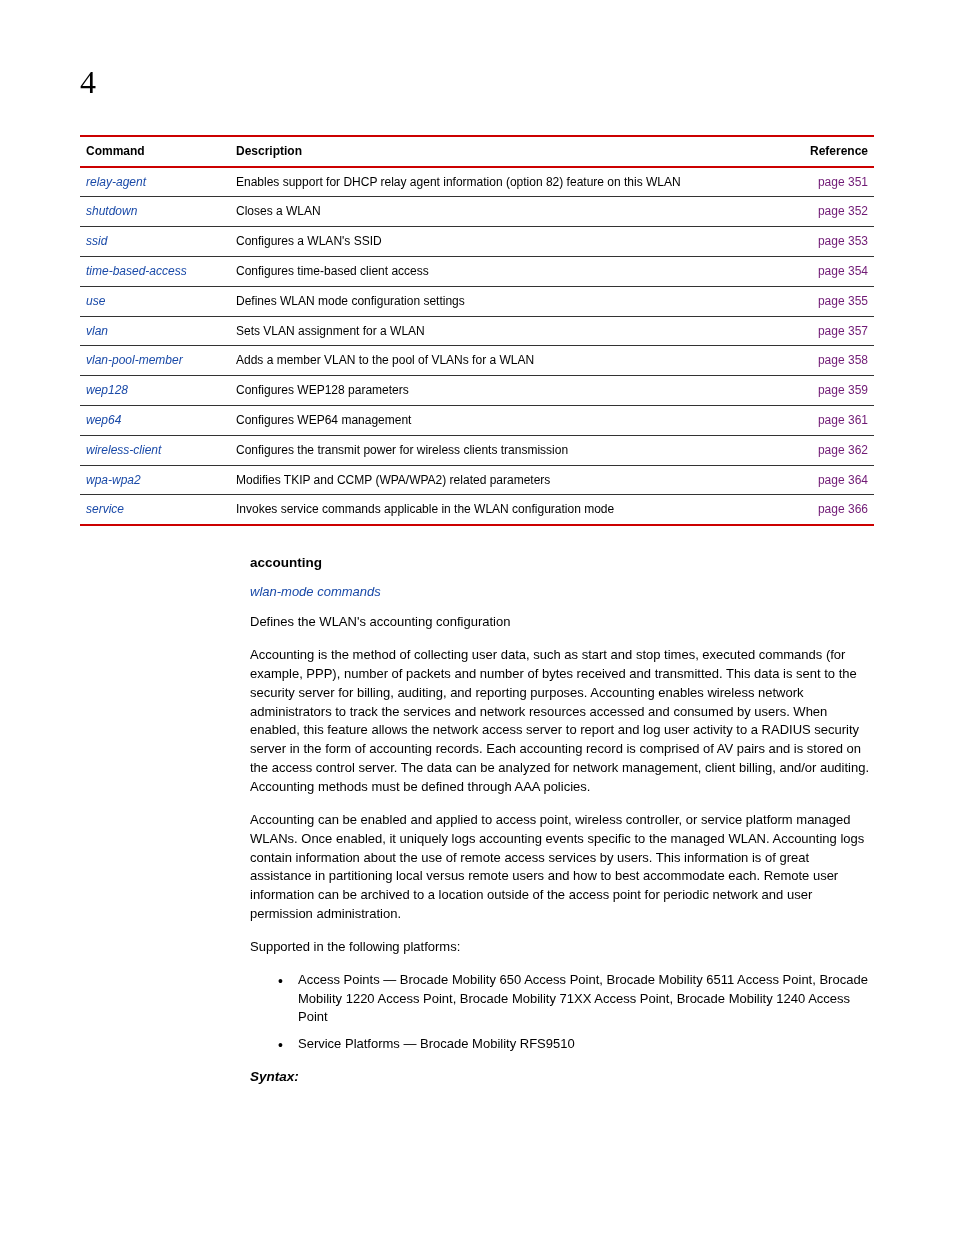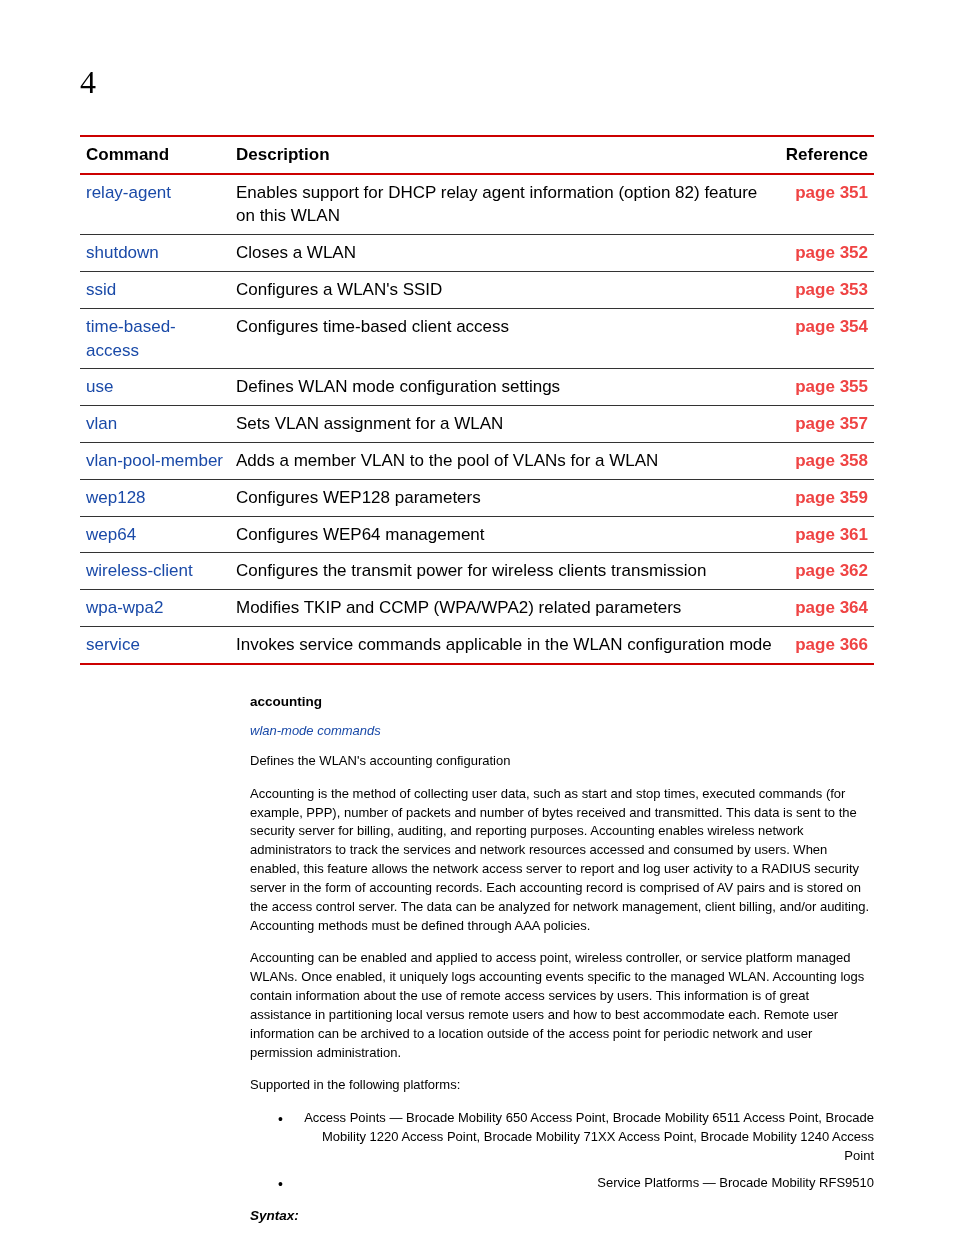--- a/index.html
+++ b/index.html
@@ -15,21 +15,21 @@
   .chapter-num {
     font-size: 32px;
     font-weight: normal;
     font-family: Georgia, 'Times New Roman', serif;
     margin-bottom: 30px;
   }
   table {
     width: 100%;
     border-collapse: collapse;
     margin-bottom: 28px;
-    font-size: 17px;
+    font-size: 12px;
   }
   thead tr {
     border-top: 2px solid #c00;
     border-bottom: 2px solid #c00;
   }
   th {
     text-align: left;
     font-weight: bold;
     padding: 6px 6px;
     vertical-align: top;
@@ -37,26 +37,26 @@
     font-stretch: condensed;
   }
   tbody tr { border-bottom: 1px solid #333; }
   tbody tr:last-child { border-bottom: 2px solid #c00; }
   td {
     padding: 6px 6px;
     vertical-align: top;
   }
   .cmd-link {
     color: #1a4aa8;
+    font-style: italic;
     cursor: pointer;
   }
   .page-link {
-    color: #ef4444;
+    color: #701a75;
     cursor: pointer;
-    font-weight: bold;
   }
   th.col-cmd, td.col-cmd { width: 150px; }
   th.col-ref, td.col-ref { width: 80px; text-align: right; }
   .content {
     margin-left: 170px;
   }
   .section-title {
     font-weight: bold;
     font-size: 13.5px;
     margin-bottom: 10px;
@@ -69,21 +69,20 @@
     cursor: pointer;
   }
   .para {
     margin-bottom: 14px;
     line-height: 1.45;
   }
   ul.bullets {
     list-style: none;
     margin-left: 28px;
     margin-bottom: 14px;
-    text-align: right;
   }
   ul.bullets li {
     position: relative;
     padding-left: 20px;
     margin-bottom: 8px;
     line-height: 1.45;
   }
   ul.bullets li::before {
     content: "•";
     position: absolute;

